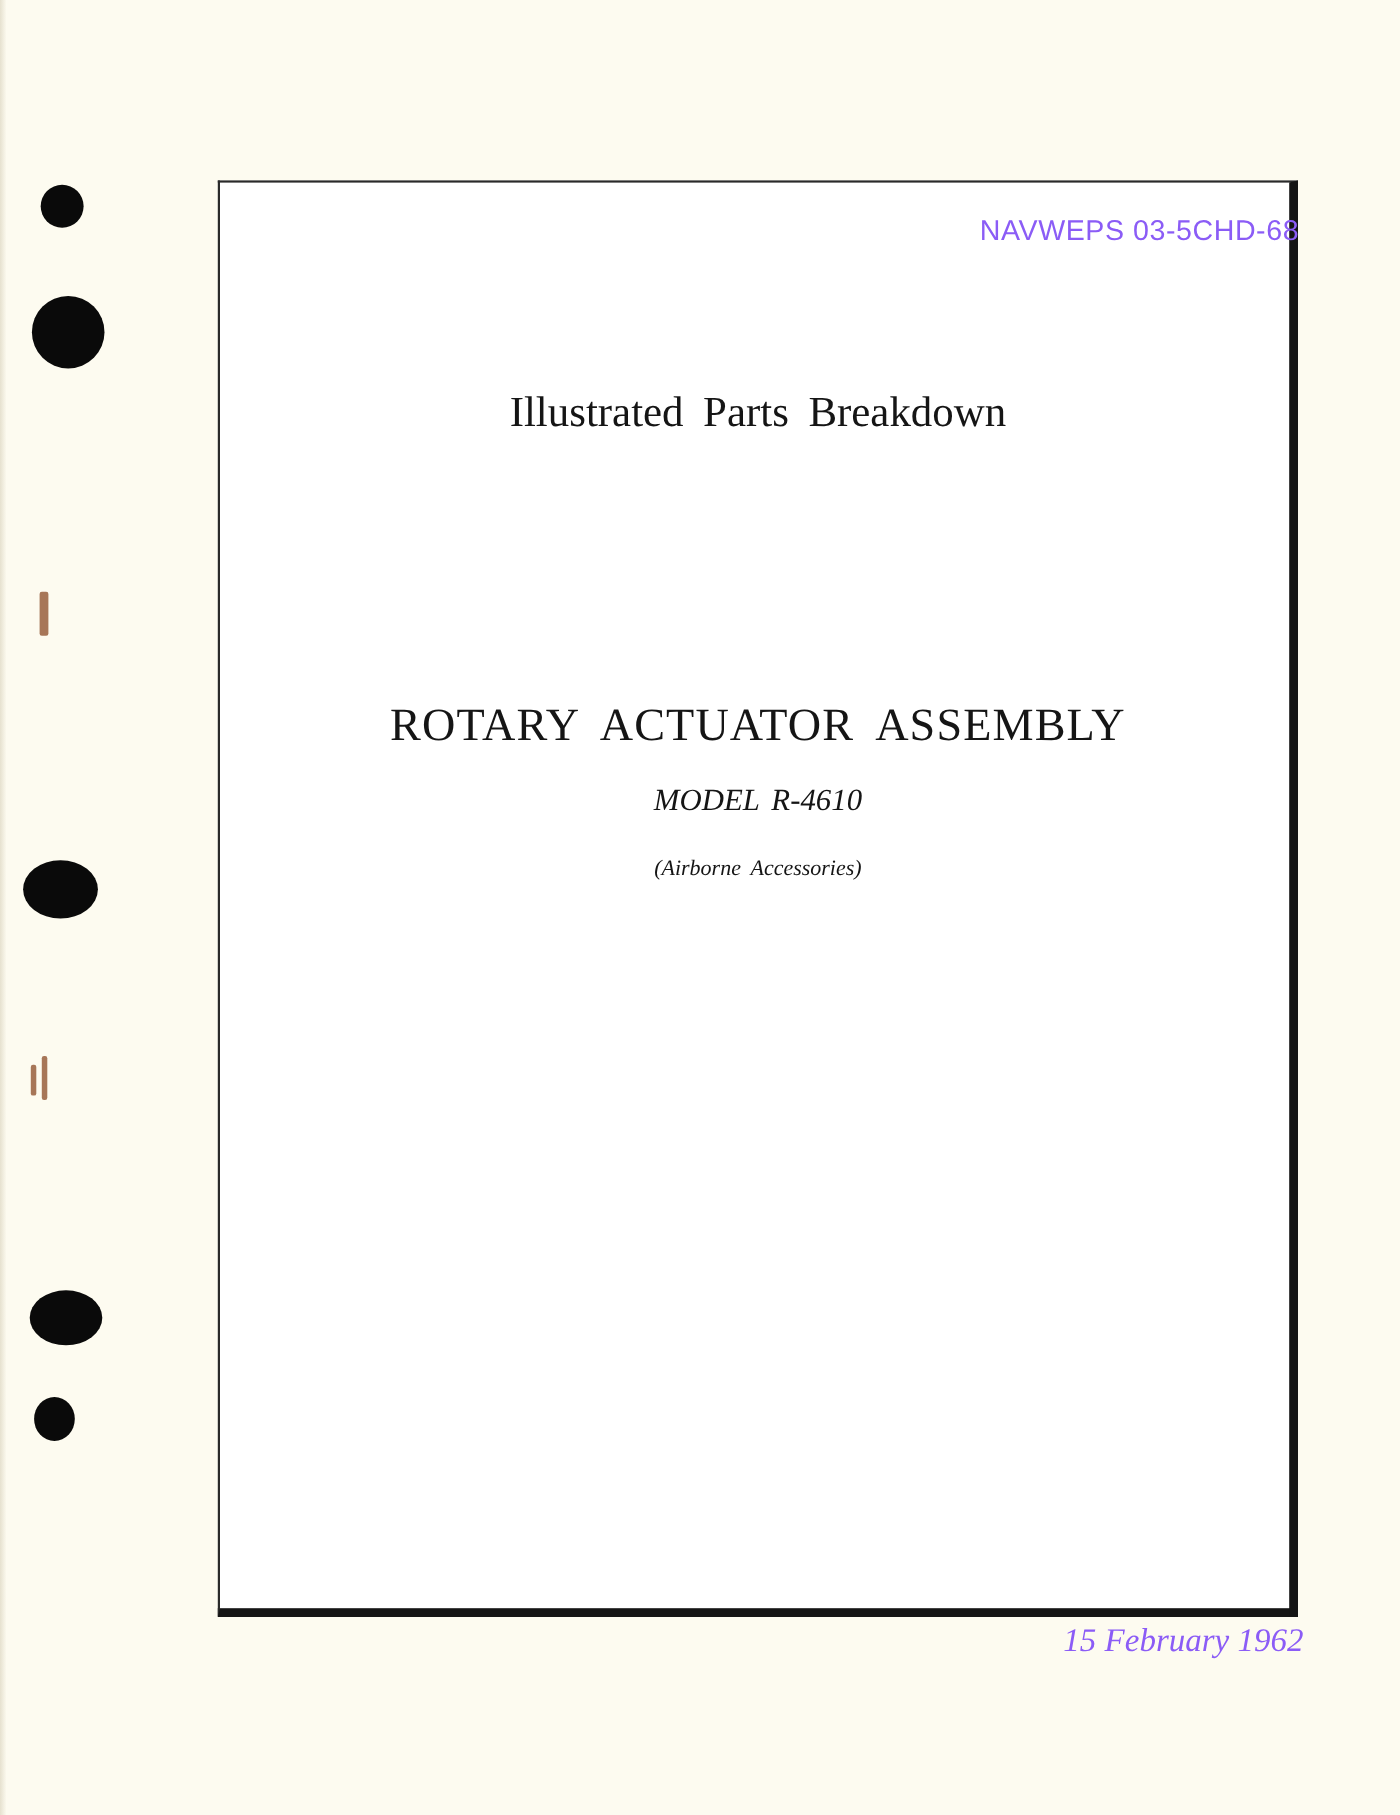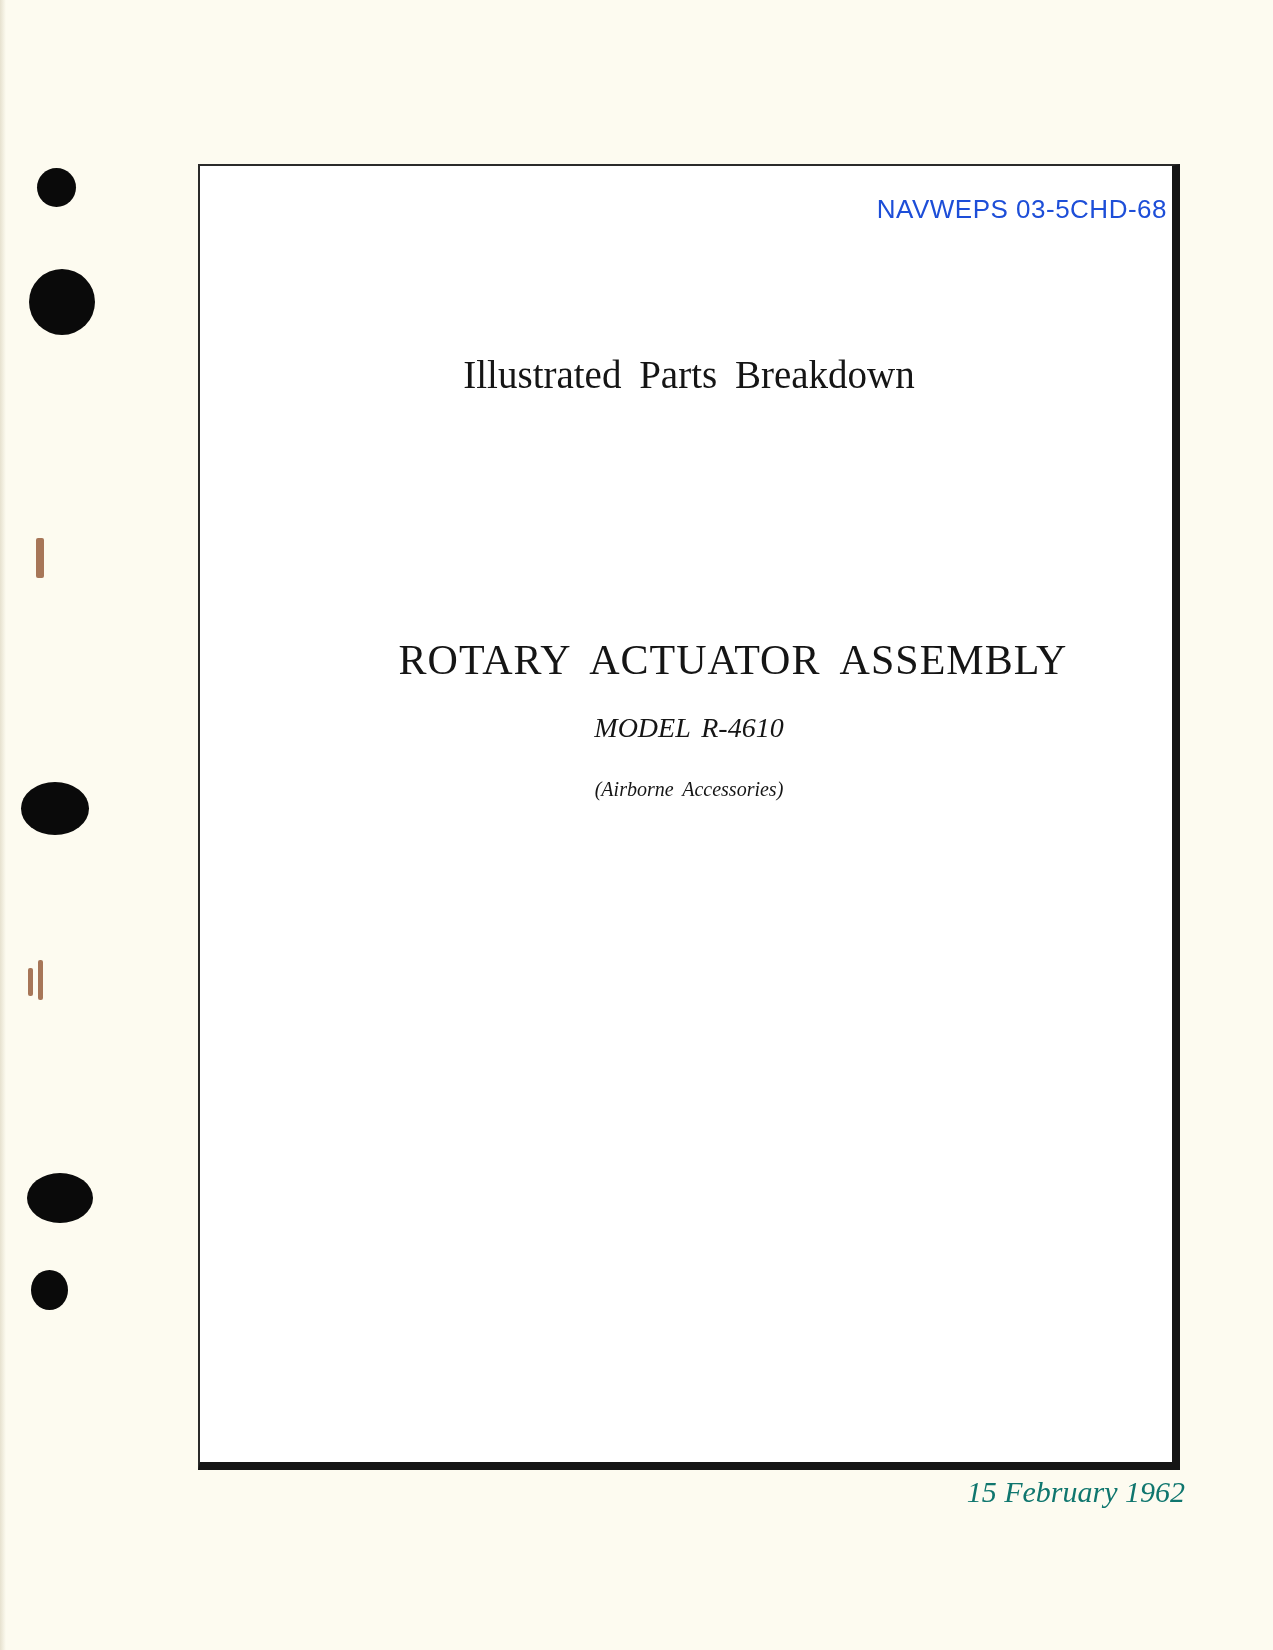--- a/index.html
+++ b/index.html
@@ -25,41 +25,41 @@
       left: 198px; top: 164px;
       width: 972px; height: 1296px;
       border-top: 2px solid #2a2a2a;
       border-left: 2px solid #2a2a2a;
       border-right: 8px solid #151515;
       border-bottom: 8px solid #151515;
       background: #ffffff;
     }
     .doc-number {
       position: absolute;
-      right: 106px; top: 194px;
+      right: 92px; top: 194px;
       font-family: "Liberation Sans", sans-serif;
-      font-size: 26px; color: #1d4ed8;
+      font-size: 26px; color: #8b5cf6;
       letter-spacing: 0.5px;
     }
     .center-text {
       position: absolute; left: 198px; width: 982px;
       text-align: center; color: #151515;
     }
     .serif { font-family: "Liberation Serif", serif; text-align: center; }
     .sans { font-family: "Liberation Sans", sans-serif; }
     .t-ipb { top: 352px; font-size: 39px; word-spacing: 8px; }
-    .t-title { top: 636px; font-size: 42px; letter-spacing: 1px; word-spacing: 10px; padding-left: 44px; }
+    .t-title { top: 636px; font-size: 42px; letter-spacing: 1px; word-spacing: 10px; }
     .t-model { top: 712px; font-size: 28px; word-spacing: 4px; font-style: italic; }
     .t-mfr { top: 778px; font-size: 20px; word-spacing: 4px; font-style: italic; }
     .t-supersede { top: 1024px; font-size: 19px; line-height: 25px; letter-spacing: 0.6px; word-spacing: 2px; }
     .t-published { top: 1287px; font-size: 19px; line-height: 25px; letter-spacing: 0.8px; word-spacing: 4px; }
     .date {
       position: absolute; right: 88px; top: 1475px;
       font-family: "Liberation Serif", serif; font-style: italic;
-      font-size: 30px; color: #0f766e;
+      font-size: 30px; color: #8b5cf6;
     }
     .line { display: block; }
   </style>
 </head>
 <body>
 
 <div class="page-edge"></div>
 
 <div class="hole" style="left:37px;top:168px;width:39px;height:39px;"></div>
 <div class="hole" style="left:29px;top:269px;width:66px;height:66px;"></div>

